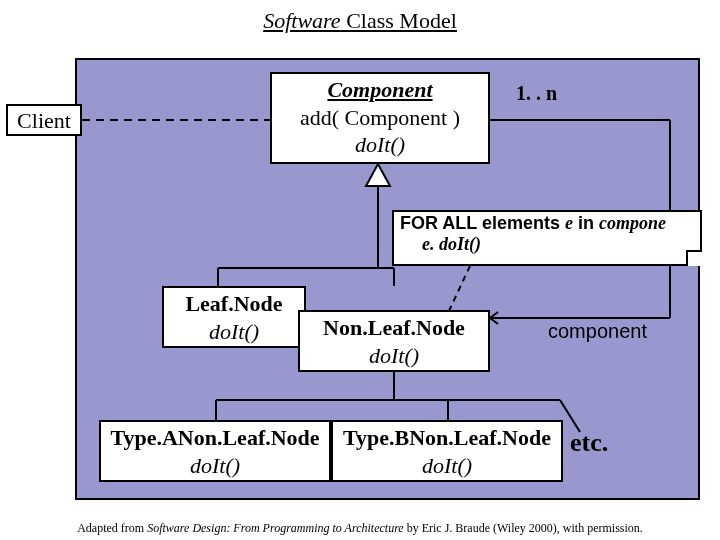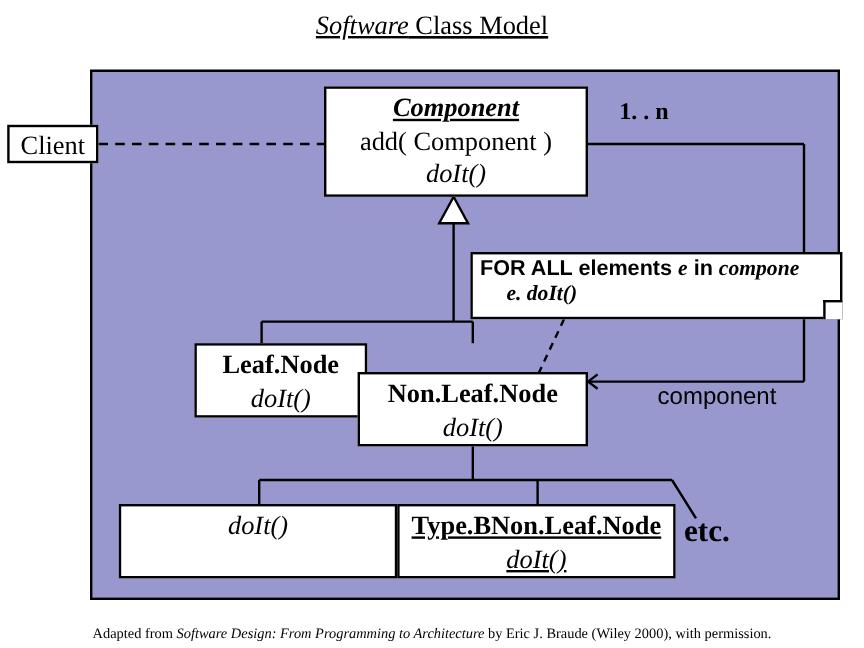--- a/index.html
+++ b/index.html
@@ -81,21 +81,21 @@
   .nonleaf {
     left: 298px; top: 286px; width: 192px; height: 62px; margin-top: 24px;
   }
   .complbl {
     position: absolute; left: 548px; top: 320px; font-size: 20px; font-family: Arial, sans-serif;
   }
   .typea {
     left: 99px; top: 420px; width: 232px; height: 62px;
   }
   .typeb {
-    left: 331px; top: 420px; width: 232px; height: 62px; text-decoration: underline;
+    left: 331px; top: 420px; width: 232px; height: 62px;
   }
   .etc {
     position: absolute; left: 570px; top: 428px; font-size: 26px; font-weight: bold;
   }
   .credit {
     position: absolute; left: 0; right: 0; bottom: 4px;
     text-align: center; font-size: 12px;
   }
   .credit .bk { font-style: italic; }
   svg.lines {
@@ -168,20 +168,21 @@
 </div>
 
 <div class="box nonleaf">
   <div class="hdr-plain">Non.Leaf.Node</div>
   <div class="m">doIt()</div>
 </div>
 
 <div class="complbl">component</div>
 
 <div class="box typea">
+  <div class="hdr-plain">Type.ANon.Leaf.Node</div>
   <div class="m">doIt()</div>
 </div>
 
 <div class="box typeb">
   <div class="hdr-plain">Type.BNon.Leaf.Node</div>
   <div class="m">doIt()</div>
 </div>
 
 <div class="etc">etc.</div>
 

